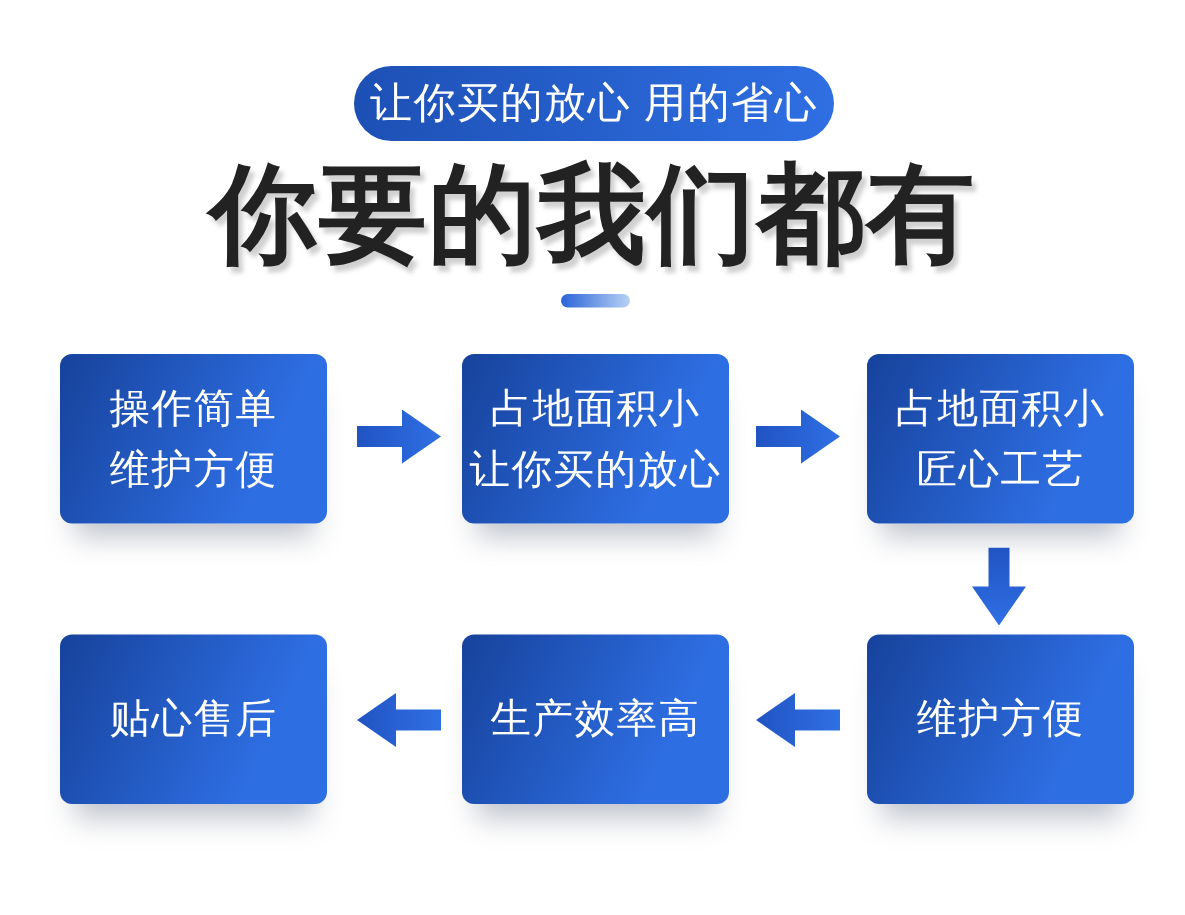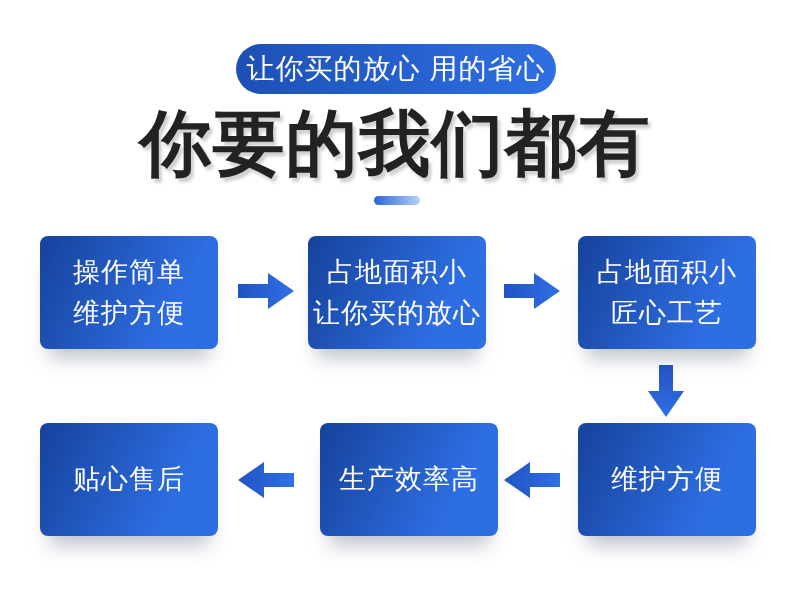--- a/index.html
+++ b/index.html
@@ -83,21 +83,21 @@
     color: #ffffff;
     font-size: 27px;
     line-height: 1.2;
     letter-spacing: 1px;
     white-space: nowrap;
   }
   .box-1 { left: 40px;  top: 236px; }
   .box-2 { left: 308px; top: 236px; }
   .box-3 { left: 578px; top: 236px; }
   .box-4 { left: 40px;  top: 423px; }
-  .box-5 { left: 320px; top: 423px; align-items: center; }
+  .box-5 { left: 308px; top: 423px; align-items: center; }
   .box-6 { left: 578px; top: 423px; }
 
   
   .arrow { position: absolute; }
   .arrow-r1 { left: 238px; top: 271px; }
   .arrow-r2 { left: 504px; top: 271px; }
   .arrow-d  { left: 646px; top: 365px; }
   .arrow-l1 { left: 238px; top: 460px; }
   .arrow-l2 { left: 504px; top: 460px; }
 </style>

